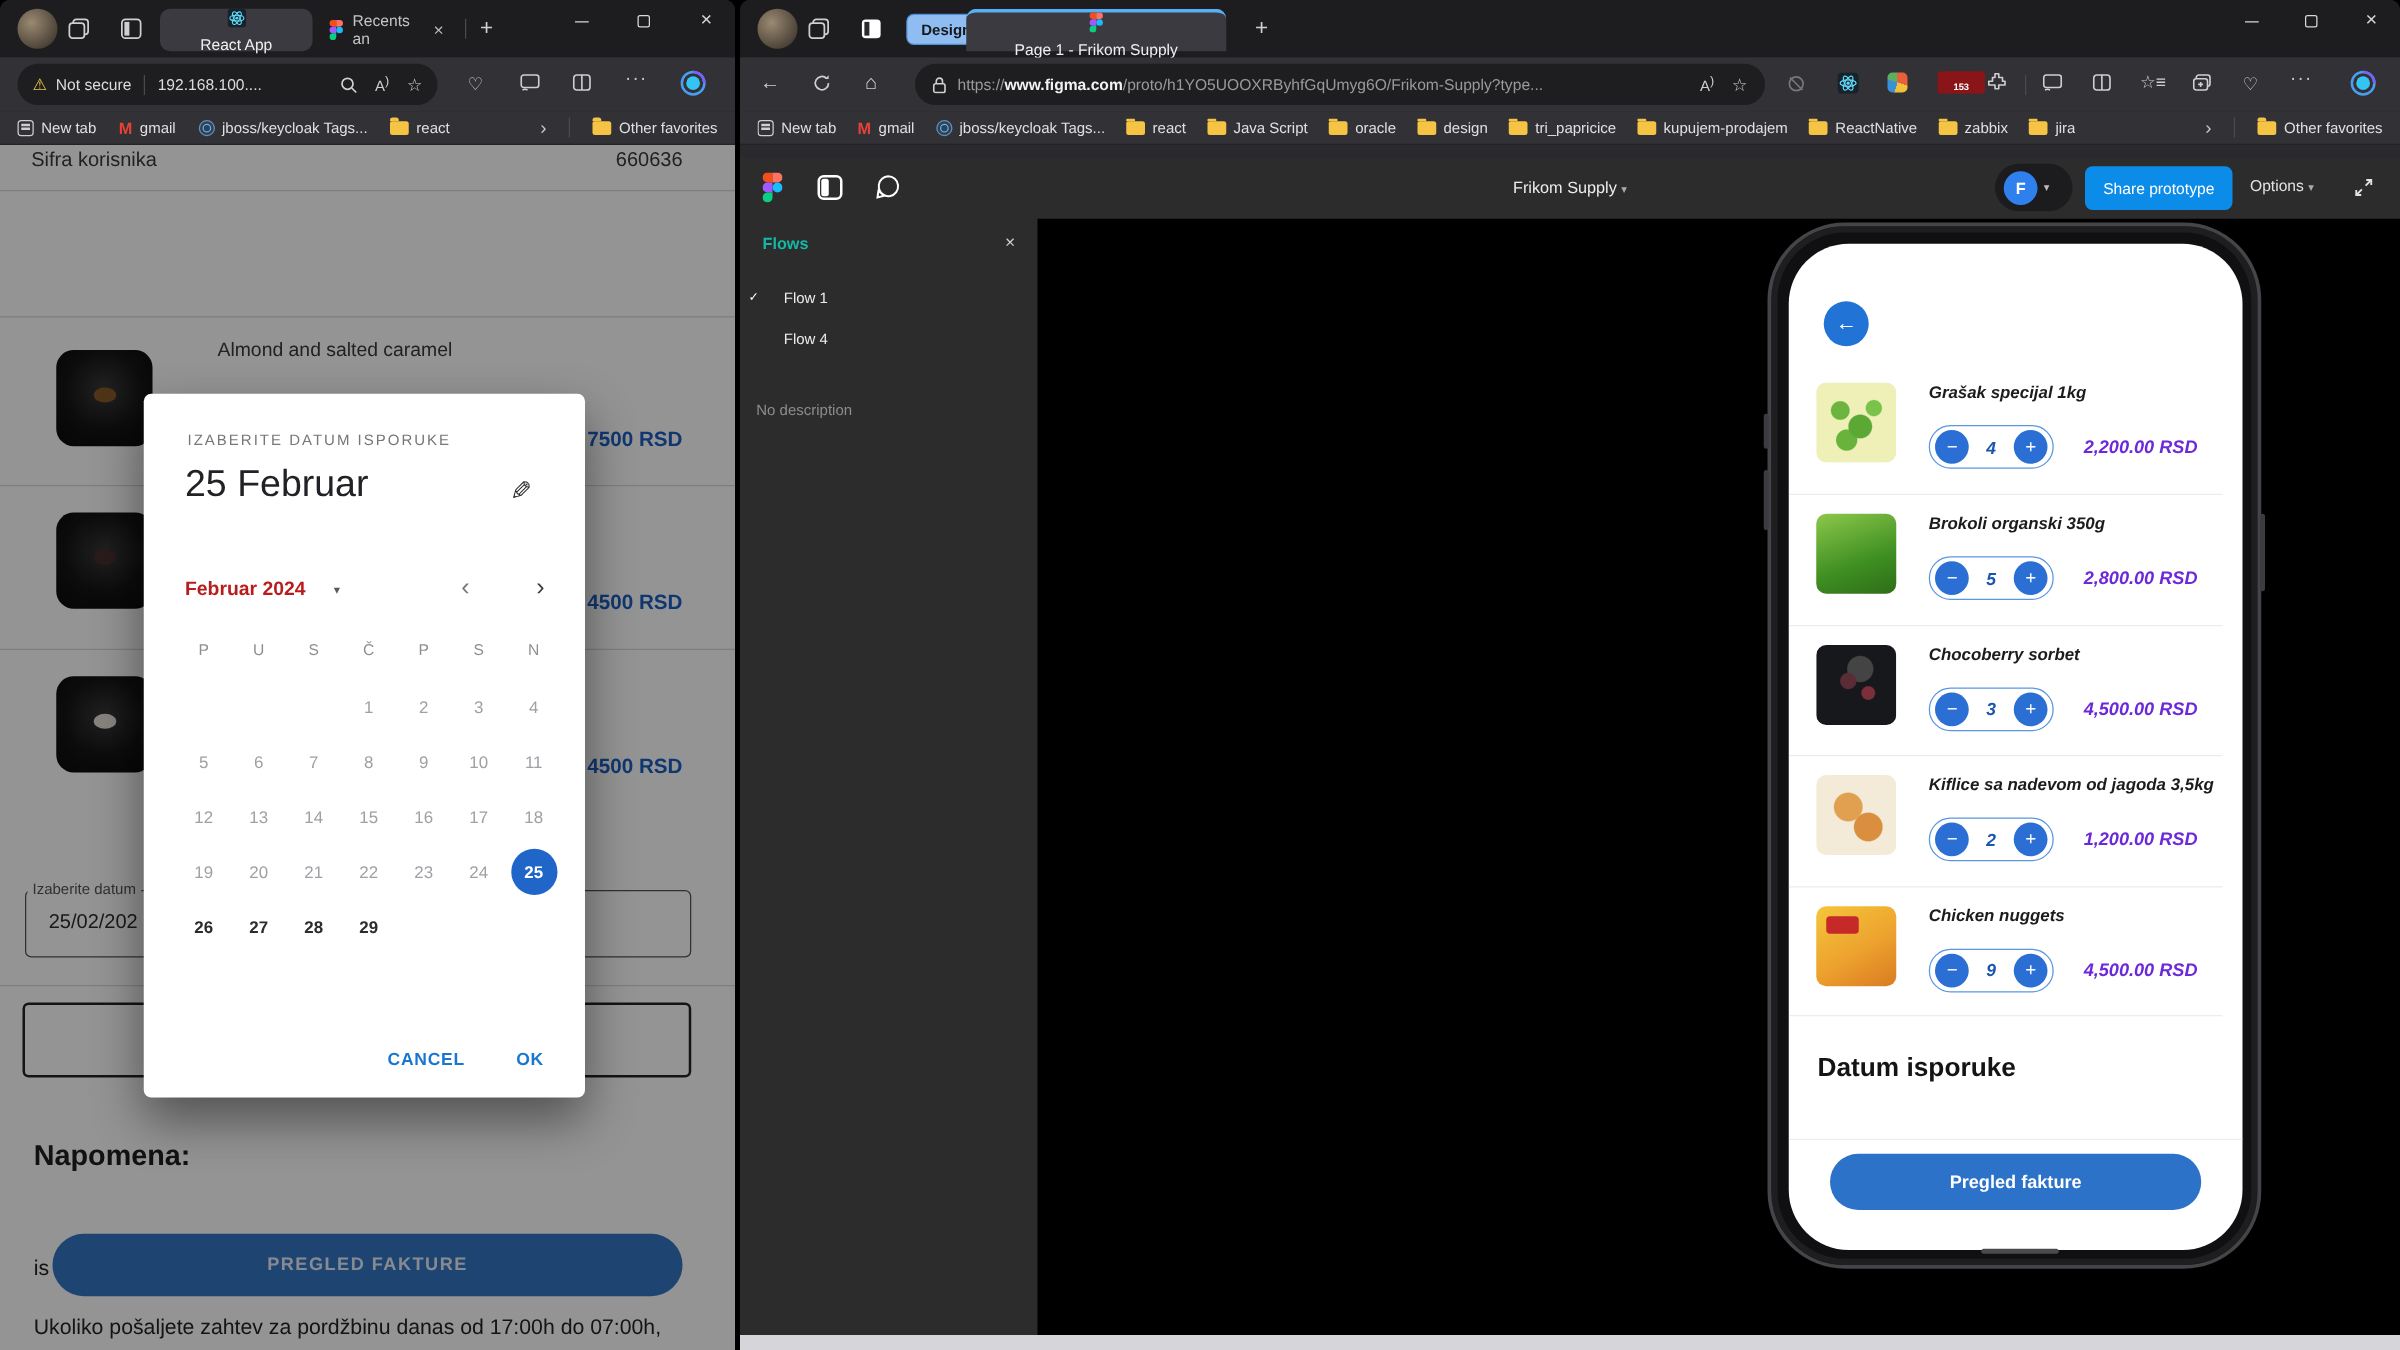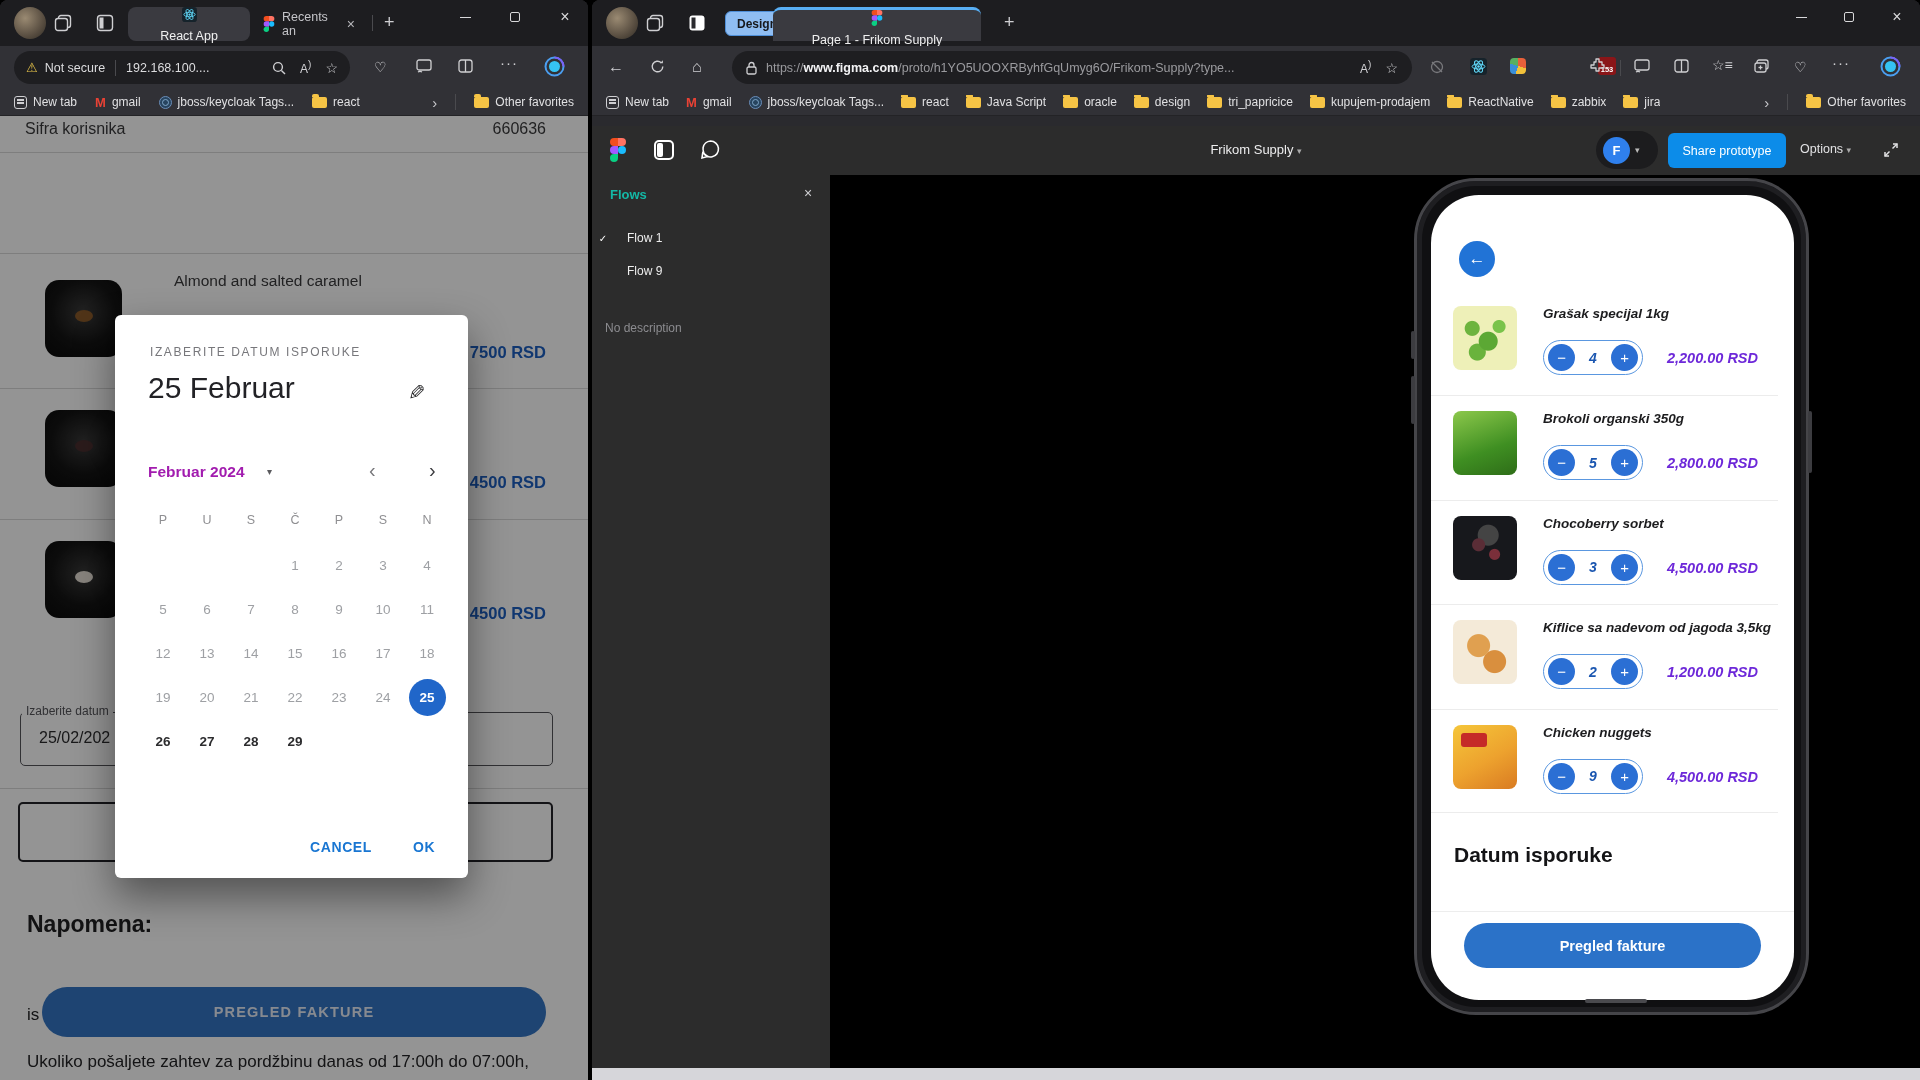--- a/index.html
+++ b/index.html
@@ -266,21 +266,21 @@
     <div class="abs" style="left:27px;top:936px;width:540px;font-size:17px;color:#242426;">Ukoliko pošaljete zahtev za pordžbinu danas od 17:00h do 07:00h,</div>
   </div>
 
   <div id="lscrim"></div>
 
   <div id="dlg">
     <div class="abs" style="left:35px;top:30px;font-size:12px;letter-spacing:1.6px;color:#77777b;">IZABERITE DATUM ISPORUKE</div>
     <div class="abs" style="left:33px;top:56px;font-size:30px;color:#222226;">25 Februar</div>
     <span class="abs" style="left:293px;top:66px;font-size:21px;color:#2c2c2e;transform:scaleX(-1);display:inline-block;">✎</span>
 
-    <span class="abs" style="left:33px;top:148px;font-size:15.5px;color:#a21caf;font-weight:bold;">Februar 2024</span>
+    <span class="abs" style="left:33px;top:148px;font-size:15.5px;color:#b91c1c;font-weight:bold;">Februar 2024</span>
     <span class="abs" style="left:152px;top:151px;font-size:10px;color:#5a5a5e;">▾</span>
     <span class="abs" style="left:254px;top:144px;font-size:20px;color:#77777b;">‹</span>
     <span class="abs" style="left:314px;top:144px;font-size:20px;color:#3c3c40;">›</span>
 
     <div class="cal-head" id="calhead">
         <span>P</span>
         <span>U</span>
         <span>S</span>
         <span>Č</span>
         <span>P</span>
@@ -477,21 +477,21 @@
             <ellipse cx="12" cy="12" rx="9" ry="3.6" transform="rotate(60 12 12)"></ellipse>
             <ellipse cx="12" cy="12" rx="9" ry="3.6" transform="rotate(120 12 12)"></ellipse>
           </g>
           <circle cx="12" cy="12" r="1.8" fill="#61dafb"></circle>
         </svg>
       </span>
     <span class="chromeico abs" style="left:918px;top:12px;">
         <span style="width:16px;height:16px;border-radius:4px;background:conic-gradient(#e8603a 0 30%, #f2c13a 30% 55%, #3a8fd8 55% 80%, #58b060 80%);display:inline-block;"></span>
       </span>
     <span class="chromeico abs" style="left:958px;top:11px;">
-        <span style="width:18px;height:18px;border-radius:3px;background:#8a1518;color:#fff;font-size:7.5px;font-weight:bold;display:inline-flex;align-items:flex-end;justify-content:center;padding-bottom:1px;margin-left:48px;">153</span>
+        <span style="width:38px;height:18px;border-radius:3px;background:#8a1518;color:#fff;font-size:7.5px;font-weight:bold;display:inline-flex;align-items:flex-end;justify-content:center;padding-bottom:1px;">153</span>
       </span>
     <span class="chromeico abs" style="left:998px;top:12px;">
         <svg width="15" height="15" viewBox="0 0 15 15">
           <path d="M6 1h3v3h3v3h2v3h-5v3H6v-3H1V7h3V4h2z" fill="none" stroke="#cfcfd2" stroke-width="1.3" stroke-linejoin="round"></path>
         </svg>
       </span>
     <div class="vsep abs" style="left:1028px;top:14px;"></div>
     <span class="chromeico abs" style="left:1042px;top:13px;">
         <svg width="16" height="14" viewBox="0 0 16 14">
           <rect x="1" y="1" width="14" height="10" rx="2" fill="none" stroke="#cfcfd2" stroke-width="1.3"></rect>
@@ -620,21 +620,21 @@
   <div id="fpanel">
     <span class="abs" style="left:18px;top:12px;font-size:13px;font-weight:bold;color:#14b8a6;">Flows</span>
     <span class="abs" style="left:212px;top:10px;font-size:14px;color:#cfcfd2;">×</span>
     <div id="flowlist">
         <div class="flowitem" style="top: 48px;">
           <span class="ck">✓</span>
           <span style="margin-left: 13px;">Flow 1</span>
         </div>
         <div class="flowitem" style="top: 81px;">
           <span class="ck"></span>
-          <span style="margin-left: 13px;">Flow 9</span>
+          <span style="margin-left: 13px;">Flow 4</span>
         </div>
       </div>
     <span class="abs" style="left:13px;top:146px;font-size:12px;color:#8c8c90;">No description</span>
   </div>
 
   <div id="fcanvas">
     <div id="phone">
       <span class="sidebtn" style="left:-6px;top:150px;height:28px;"></span>
       <span class="sidebtn" style="left:-6px;top:195px;height:48px;"></span>
       <span class="sidebtn" style="right:-6px;top:230px;height:62px;"></span>

